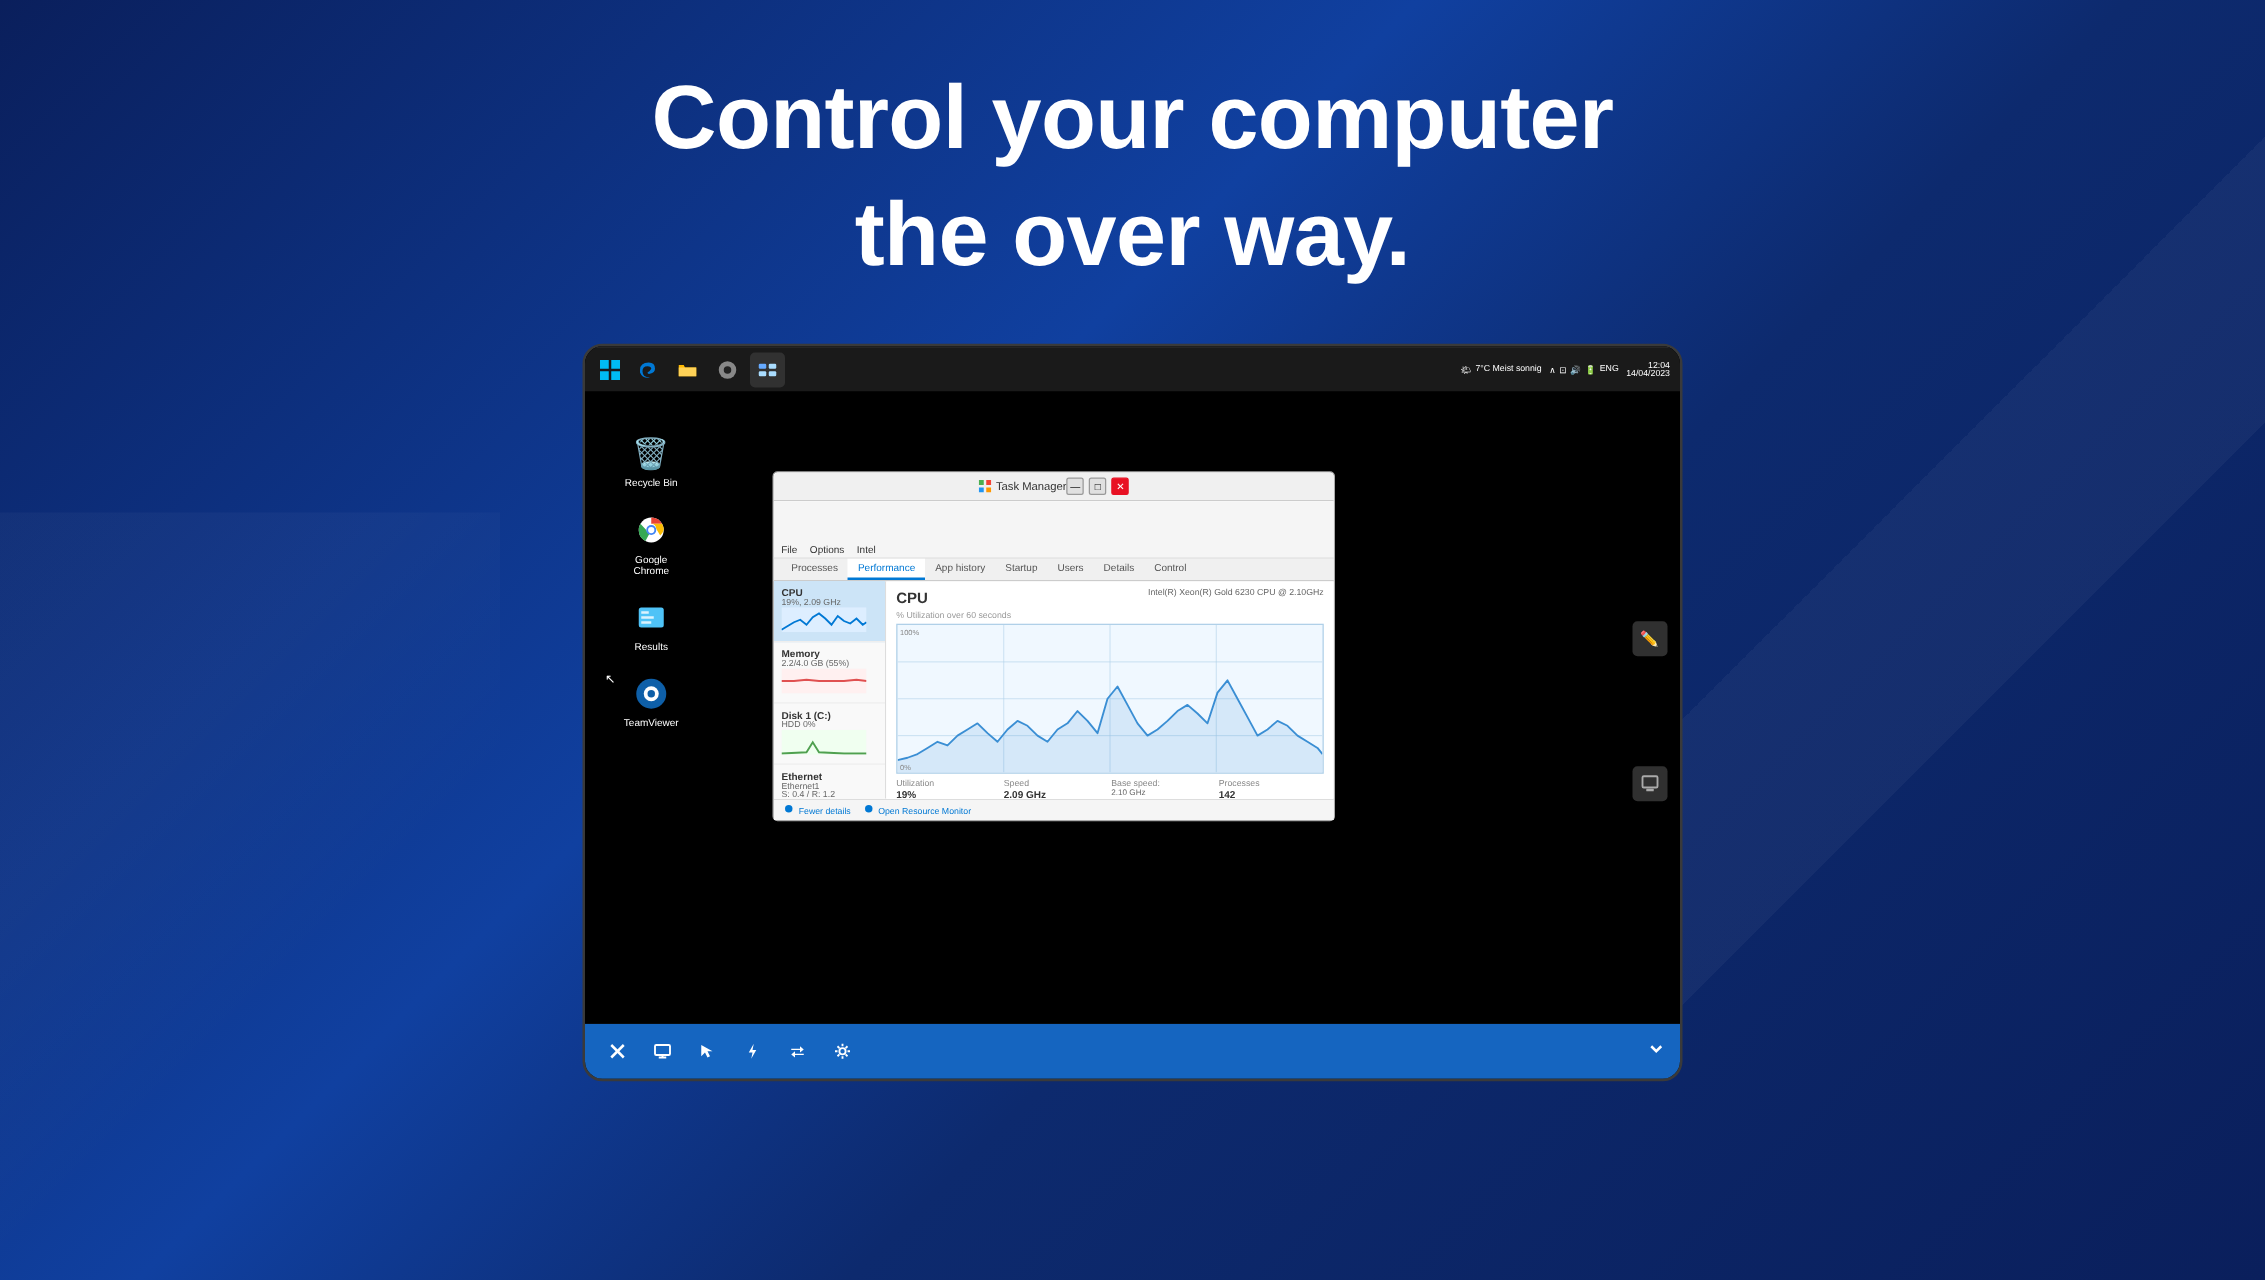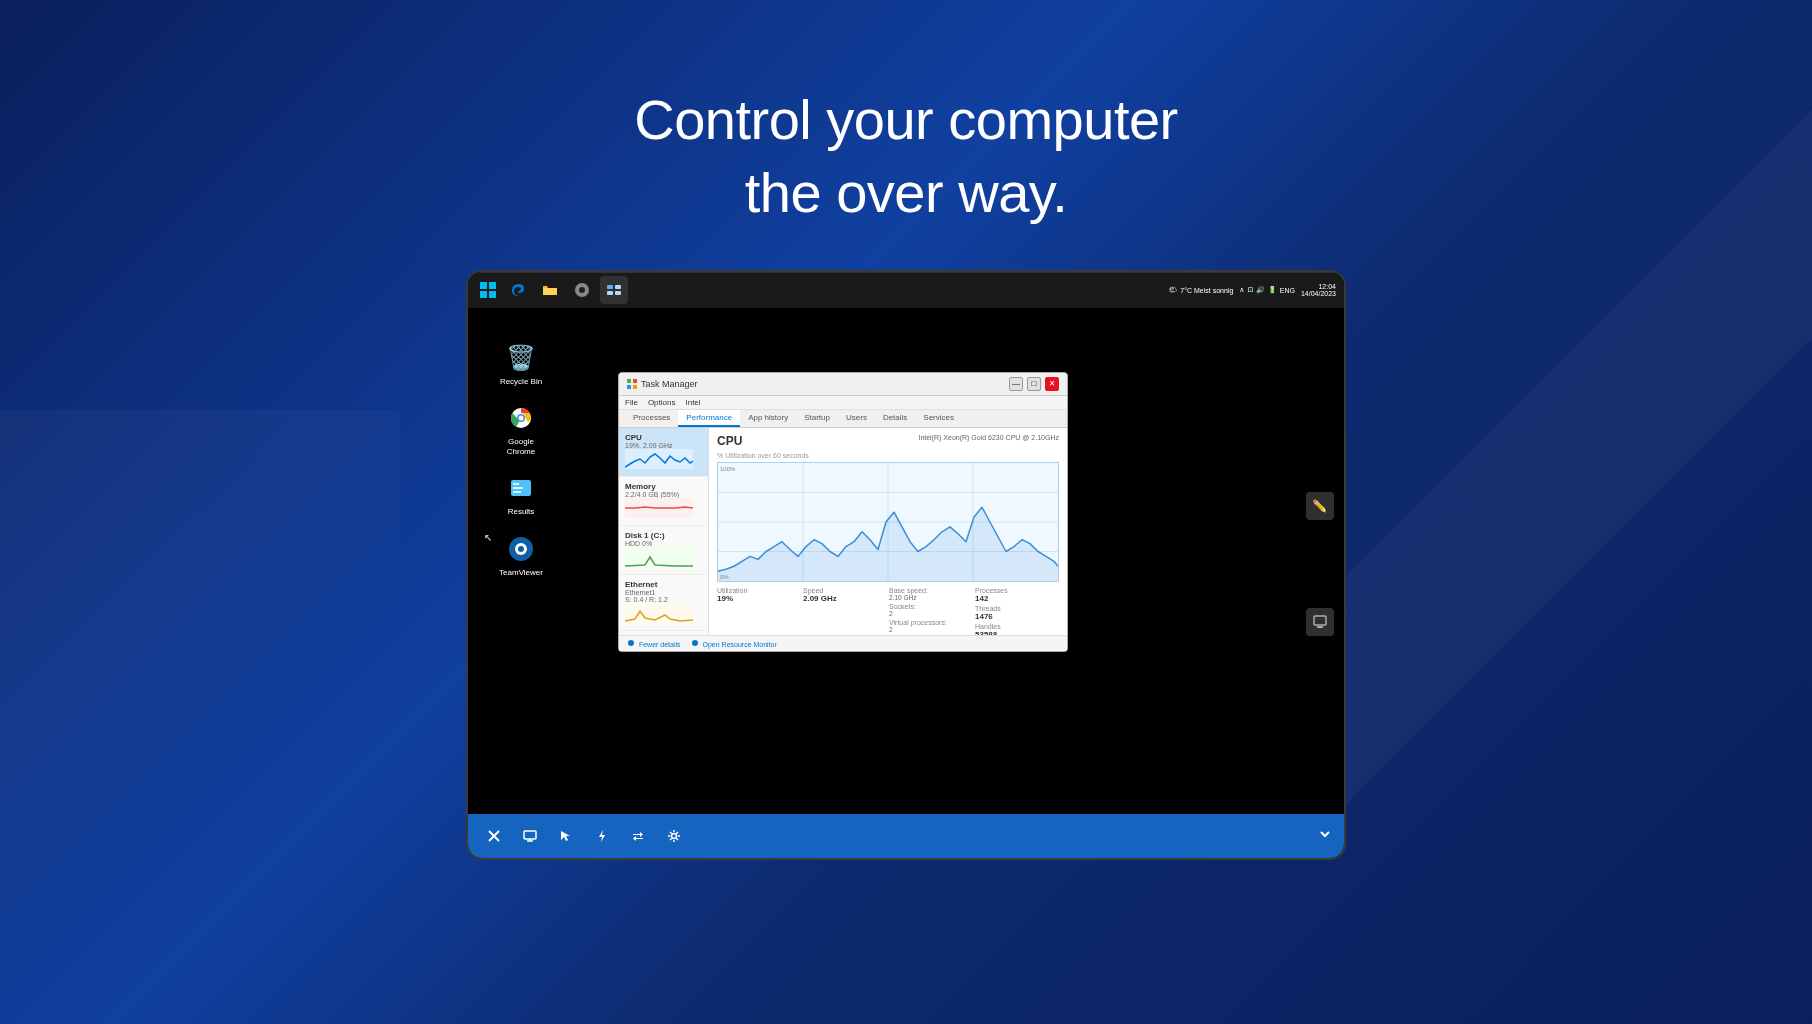--- a/index.html
+++ b/index.html
@@ -38,25 +38,24 @@
     }
 
     .headline {
       color: #ffffff;
       text-align: center;
       margin-top: 48px;
       z-index: 2;
     }
 
     .headline h1 {
-      font-size: 56px;
-      font-weight: 400;
+      font-size: 72px;
+      font-weight: 700;
       line-height: 1.3;
       letter-spacing: -0.5px;
-      margin-top: 36px;
     }
 
     
     .device-frame {
       width: 880px;
       height: 590px;
       background: #1a1a1a;
       border-radius: 16px;
       border: 2px solid #3a3a3a;
       margin-top: 40px;
@@ -126,21 +125,21 @@
       flex-direction: column;
       font-size: 9px;
     }
 
     .tm-titlebar {
       background: #f0f0f0;
       border-bottom: 1px solid #cccccc;
       padding: 4px 8px;
       display: flex;
       align-items: center;
-      justify-content: space-between;
+      justify-content: center;
       border-radius: 4px 4px 0 0;
     }
 
     .tm-title {
       font-size: 9px;
       color: #333;
       display: flex;
       align-items: center;
       gap: 4px;
     }
@@ -168,20 +167,21 @@
       border-bottom: 1px solid #ddd;
       padding: 2px 6px;
       display: flex;
       gap: 10px;
     }
 
     .tm-menu-item {
       font-size: 8px;
       color: #333;
       cursor: pointer;
+      margin-top: 32px;
     }
 
     .tm-tabs {
       background: #f0f0f0;
       border-bottom: 1px solid #ccc;
       display: flex;
       padding: 0 6px;
     }
 
     .tm-tab {
@@ -544,21 +544,21 @@
         <span class="tm-menu-item">Intel</span>
       </div>
 
       <div class="tm-tabs">
         <div class="tm-tab">Processes</div>
         <div class="tm-tab active">Performance</div>
         <div class="tm-tab">App history</div>
         <div class="tm-tab">Startup</div>
         <div class="tm-tab">Users</div>
         <div class="tm-tab">Details</div>
-        <div class="tm-tab">Services</div>
+        <div class="tm-tab">Control</div>
       </div>
 
       <div class="tm-body">
 
         <div class="tm-sidebar">
 
           <div class="tm-resource-item active">
             <div class="tm-resource-name">CPU</div>
             <div class="tm-resource-value">19%, 2.09 GHz</div>
             <svg class="mini-graph" viewBox="0 0 68 20">

